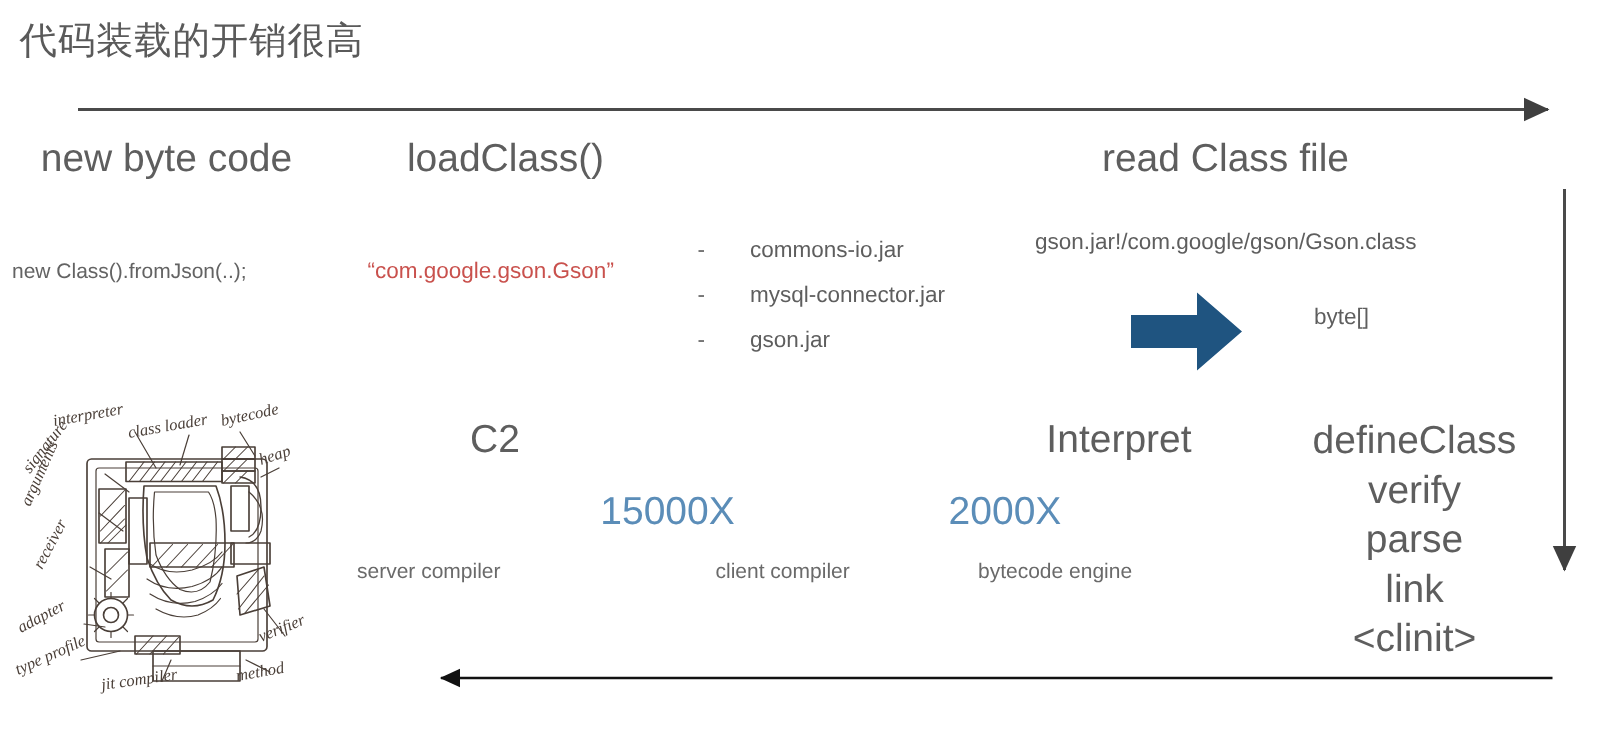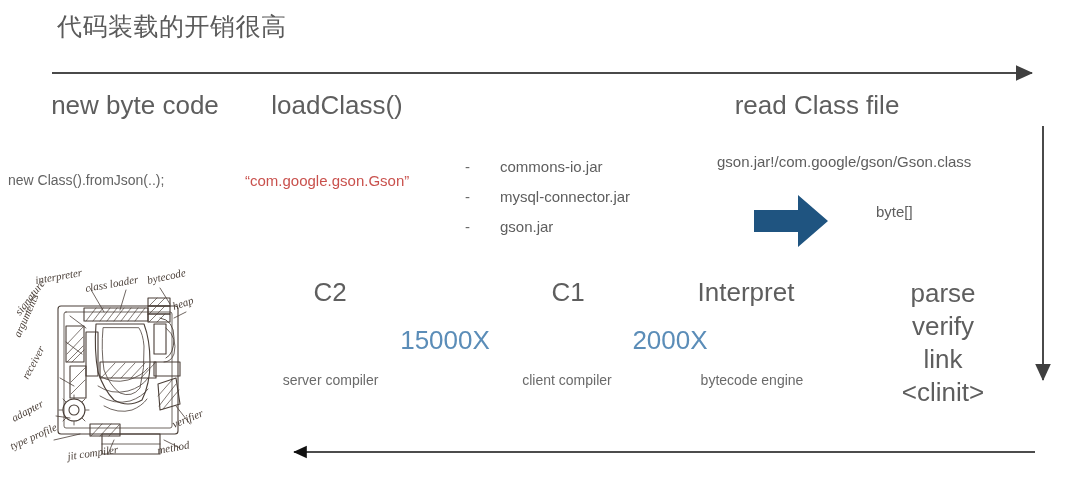--- a/index.html
+++ b/index.html
@@ -28,21 +28,20 @@
   
   .slide-title {
     position: absolute;
     left: 13px;
     top: 10px;
     font-size: 25px;
     font-weight: 400;
     color: #5a5a5a;
     letter-spacing: 0.5px;
     white-space: nowrap;
-    margin-left: 44px;
   }
 
   
   .arrow-layer {
     position: absolute;
     left: 0;
     top: 0;
     width: 1080px;
     height: 488px;
     pointer-events: none;
@@ -51,21 +50,21 @@
   
   .stage-header {
     position: absolute;
     top: 90px;
     font-size: 26px;
     font-weight: 400;
     color: #5e5e5e;
     white-space: nowrap;
     text-align: center;
   }
-  .sh-0 { left: 0px;   width: 222px; margin-left: 24px; }
+  .sh-0 { left: 0px;   width: 222px; }
   .sh-1 { left: 222px; width: 230px; }
   .sh-2 { left: 462px; width: 200px; }
   .sh-3 { left: 672px; width: 290px; }
 
   
   .detail-code {
     position: absolute;
     left: 8px;
     top: 172px;
     font-size: 14px;
@@ -103,21 +102,20 @@
     top: 0;
     color: #6a6a6a;
   }
   .class-path {
     position: absolute;
     left: 690px;
     top: 153px;
     font-size: 15px;
     color: #5e5e5e;
     white-space: nowrap;
-    margin-left: 27px;
   }
   .byte-label {
     position: absolute;
     left: 876px;
     top: 203px;
     font-size: 15px;
     color: #5e5e5e;
     white-space: nowrap;
   }
   .block-arrow {
@@ -159,21 +157,21 @@
     white-space: nowrap;
   }
   .ts-0 { left: 330px; width: 230px; }
   .ts-1 { left: 580px; width: 180px; }
 
   .tier-sub {
     position: absolute;
     top: 372px;
     font-size: 14px;
     color: #6a6a6a;
-    text-align: center;
+    text-align: left;
     white-space: nowrap;
   }
   .tsb-0 { left: 238px; width: 185px; }
   .tsb-1 { left: 477px; width: 180px; }
   .tsb-2 { left: 652px; width: 200px; }
 
   
   .define-stack {
     position: absolute;
     left: 848px;
@@ -366,30 +364,30 @@
       <text x="20" y="122" transform="rotate(-62 20 122)">receiver</text>
       <text x="6" y="164" transform="rotate(-28 6 164)">adapter</text>
       <text x="166" y="170" transform="rotate(-22 166 170)">verifier</text>
       <text x="4" y="192" transform="rotate(-24 4 192)">type profile</text>
       <text x="60" y="202" transform="rotate(-8 60 202)">jit compiler</text>
       <text x="150" y="196" transform="rotate(-10 150 196)">method</text>
     </g>
   </svg>
 
   <div class="tier-name tn-0">C2</div>
-  <div class="tier-name tn-1">C1</div>
   <div class="tier-name tn-2">Interpret</div>
 
   <div class="tier-speed ts-0">15000X</div>
   <div class="tier-speed ts-1">2000X</div>
 
   <div class="tier-sub tsb-0">server compiler</div>
   <div class="tier-sub tsb-1">client compiler</div>
   <div class="tier-sub tsb-2">bytecode engine</div>
 
   <div class="define-stack">
+    <div class="line">defineClass</div>
+    <div class="line">verify</div>
     <div class="line">parse</div>
-    <div class="line">verify</div>
     <div class="line">link</div>
     <div class="line">&lt;clinit&gt;</div>
   </div>
 
 </div>
 
 </body></html>

